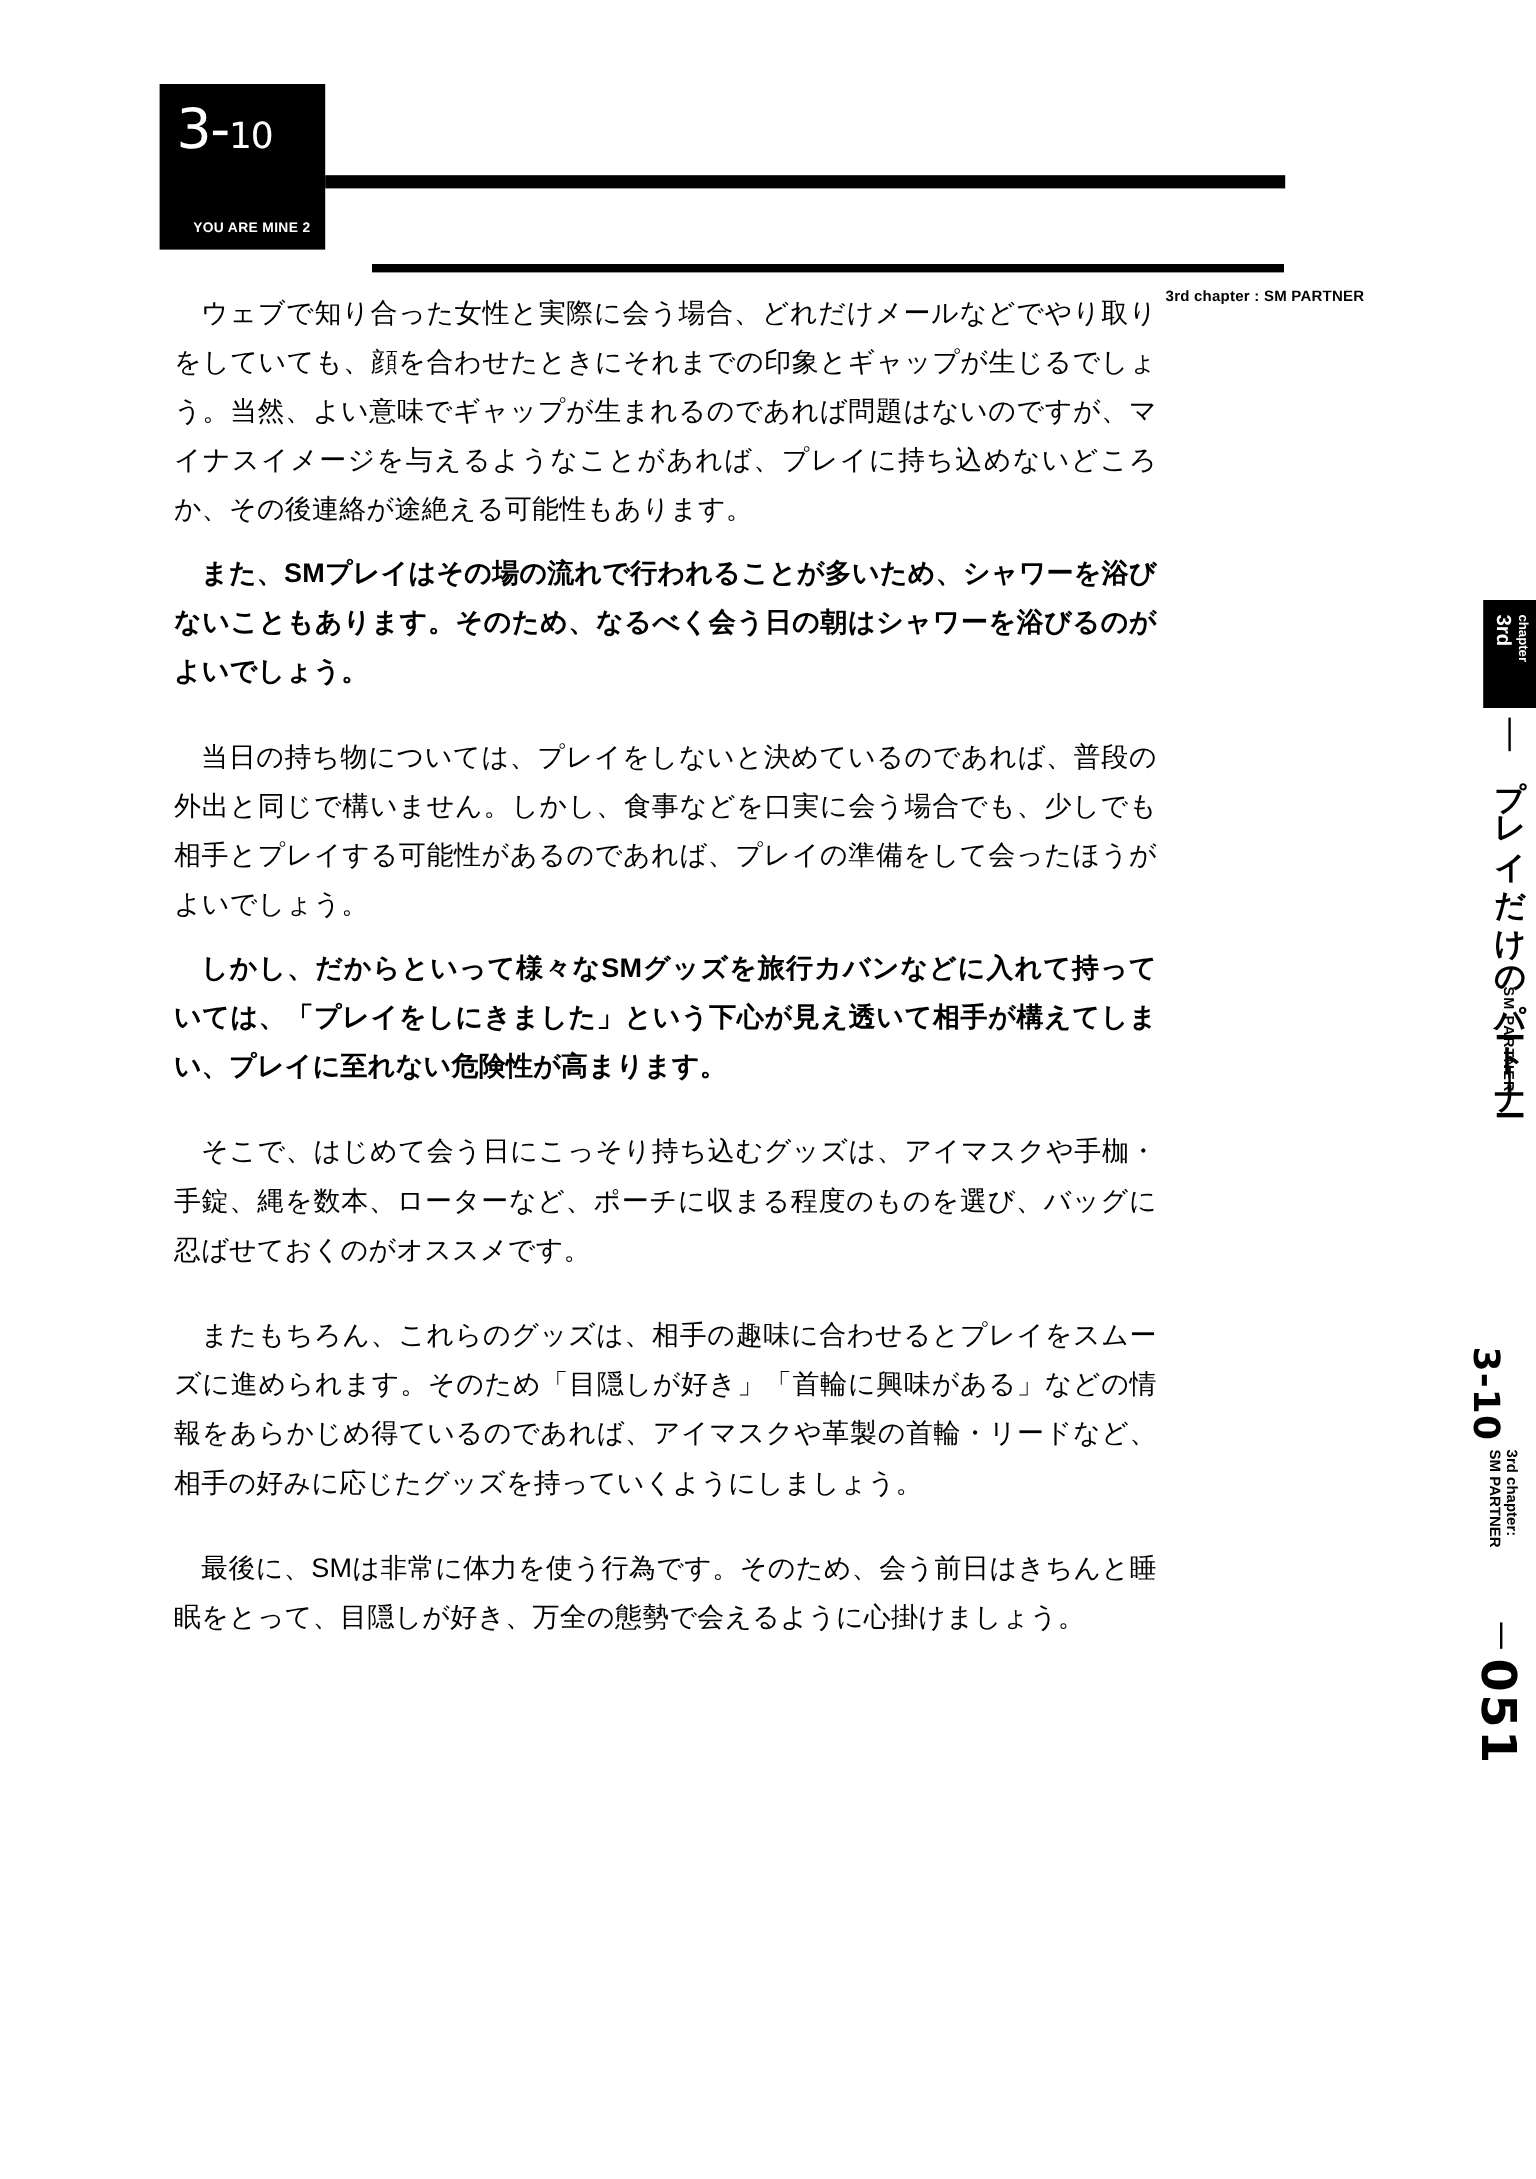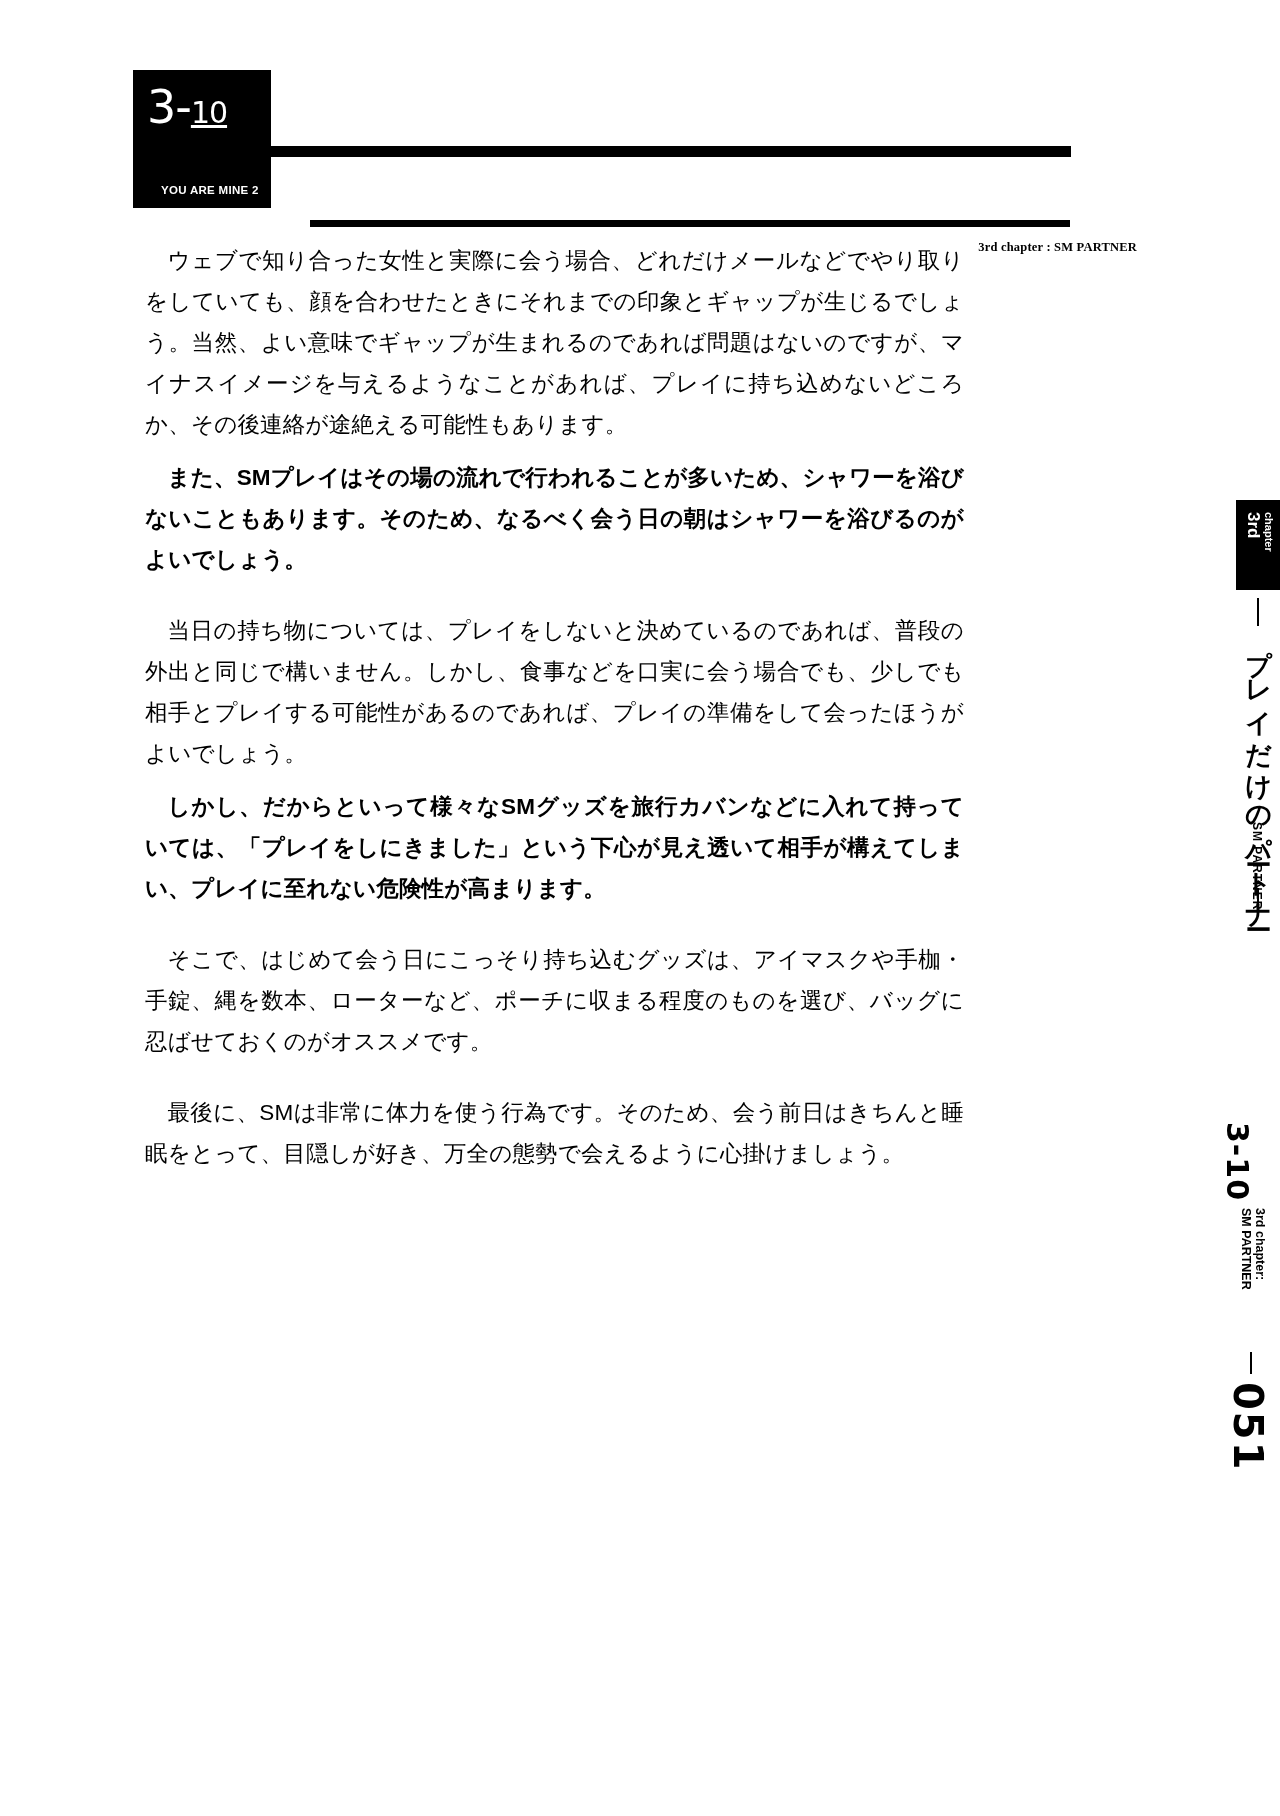--- a/index.html
+++ b/index.html
@@ -39,21 +39,20 @@
     left: 14px;
     top: 14px;
     font-size: 46px;
     font-weight: 400;
     letter-spacing: -1px;
     line-height: 1;
     font-family: "DejaVu Sans", sans-serif;
   }
   .section-badge .num .sub {
     font-size: 30px;
-    text-decoration: underline;
   }
   .section-badge .series {
     position: absolute;
     left: 28px;
     bottom: 12px;
     font-size: 11.5px;
     font-weight: bold;
     letter-spacing: 0.3px;
     white-space: nowrap;
     text-align: center;
@@ -88,21 +87,20 @@
   }
 
   .chapter-note {
     position: absolute;
     right: 143px;
     top: 180px;
     font-size: 12.5px;
     font-weight: bold;
     letter-spacing: 0.2px;
     white-space: nowrap;
-    font-family: Liberation Serif, serif;
   }
 
   
   .body-col {
     position: absolute;
     left: 133px;
     top: 228px;
     width: 843px;
   }
   .para {
@@ -250,20 +248,21 @@
 
   <div class="chapter-note">3rd chapter : SM PARTNER</div>
 </div>
 
 <div class="body-col">
   <p class="para">ウェブで知り合った女性と実際に会う場合、どれだけメールなどでやり取りをしていても、顔を合わせたときにそれまでの印象とギャップが生じるでしょう。当然、よい意味でギャップが生まれるのであれば問題はないのですが、マイナスイメージを与えるようなことがあれば、プレイに持ち込めないどころか、その後連絡が途絶える可能性もあります。</p>
   <p class="para tight">また、SMプレイはその場の流れで行われることが多いため、シャワーを浴びないこともあります。そのため、なるべく会う日の朝はシャワーを浴びるのがよいでしょう。</p>
   <p class="para gap">当日の持ち物については、プレイをしないと決めているのであれば、普段の外出と同じで構いません。しかし、食事などを口実に会う場合でも、少しでも相手とプレイする可能性があるのであれば、プレイの準備をして会ったほうがよいでしょう。</p>
   <p class="para tight">しかし、だからといって様々なSMグッズを旅行カバンなどに入れて持っていては、「プレイをしにきました」という下心が見え透いて相手が構えてしまい、プレイに至れない危険性が高まります。</p>
   <p class="para gap">そこで、はじめて会う日にこっそり持ち込むグッズは、アイマスクや手枷・手錠、縄を数本、ローターなど、ポーチに収まる程度のものを選び、バッグに忍ばせておくのがオススメです。</p>
+  <p class="para gap">またもちろん、これらのグッズは、相手の趣味に合わせるとプレイをスムーズに進められます。そのため「目隠しが好き」「首輪に興味がある」などの情報をあらかじめ得ているのであれば、アイマスクや革製の首輪・リードなど、相手の好みに応じたグッズを持っていくようにしましょう。</p>
   <p class="para gap">最後に、SMは非常に体力を使う行為です。そのため、会う前日はきちんと睡眠をとって、目隠しが好き、万全の態勢で会えるように心掛けましょう。</p>
 </div>
 
 <div class="side-tab">
   <div class="t1">3rd</div>
   <div class="t2">chapter</div>
 </div>
 <div class="side-vline"></div>
 <div class="side-vertical-title">プレイだけのパートナー</div>
 <div class="side-vertical-sub">SM PARTNER</div>

